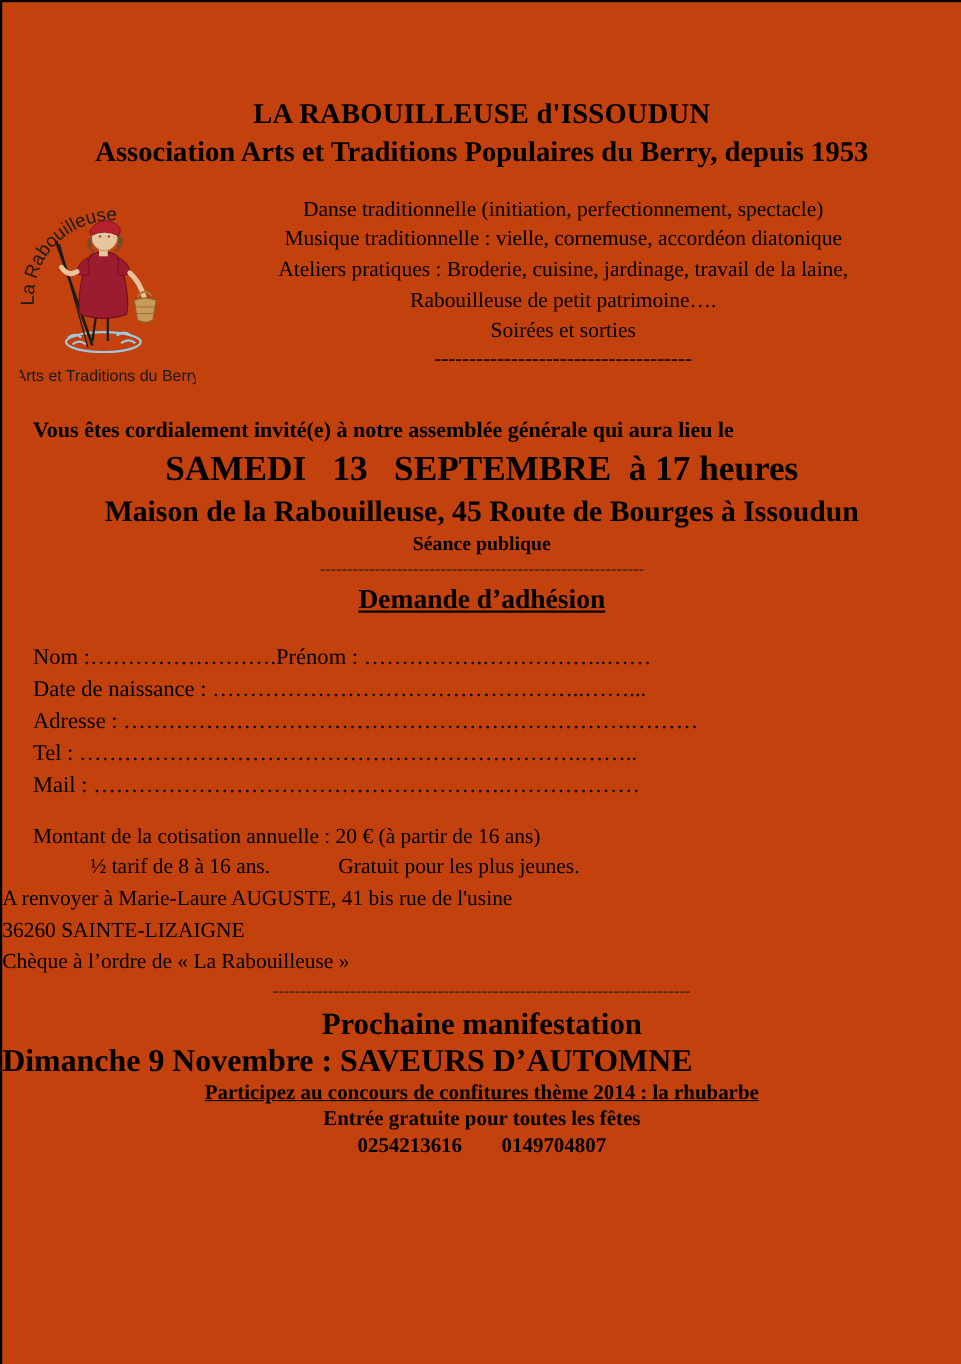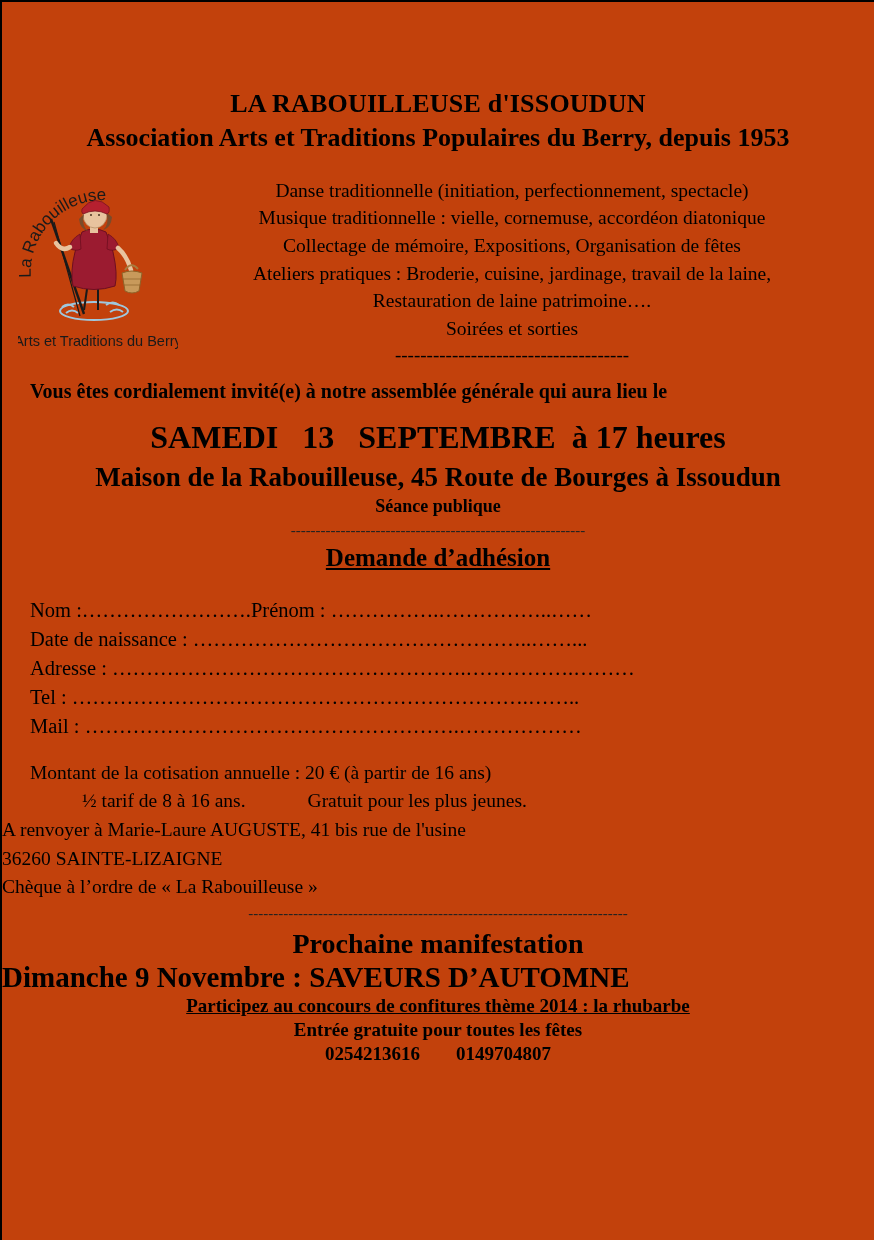--- a/index.html
+++ b/index.html
@@ -77,21 +77,21 @@
   .dash3 { margin-top: 4px; font-size: 15px; color: #222; }
 
   
   .invite {
     margin-top: 26px;
     padding-left: 28px;
     font-size: 20px;
     font-weight: bold;
   }
   .bigdate {
-    margin-top: 16px;
+    margin-top: 4px;
     text-align: center;
     font-size: 32px;
     font-weight: bold;
     white-space: nowrap;
   }
   .bigdate .sp { display: inline-block; width: 24px; }
   .venue {
     margin-top: 6px;
     text-align: center;
     font-size: 27px;
@@ -241,23 +241,22 @@
         <path d="M 104,99 q 10,-4 20,0 l -3,18 q -7,4 -14,0 z" fill="#C89A5B" stroke="#8E6328" stroke-width="1"></path>
         <path d="M 105,105 h 18 M 106,111 h 16" stroke="#8E6328" stroke-width="0.7"></path>
 
         <text x="80" y="172" text-anchor="middle" font-family="Liberation Sans, sans-serif" font-size="14.5" fill="#1a1a1a">Arts et Traditions du Berry</text>
       </svg>
     </div>
 
     <div class="activities">
       <div>Danse traditionnelle (initiation, perfectionnement, spectacle)</div>
       <div>Musique traditionnelle : vielle, cornemuse, accordéon diatonique</div>
-      <div>Collectage de mémoire, Expositions, Organisation de fêtes</div>
       <div>Ateliers pratiques : Broderie, cuisine, jardinage, travail de la laine,</div>
-      <div>Restauration de laine patrimoine….</div>
+      <div>Rabouilleuse de petit patrimoine….</div>
       <div>Soirées et sorties</div>
       <div class="dashes dash1">-------------------------------------</div>
     </div>
   </div>
 
   <div class="invite">Vous êtes cordialement invité(e) à notre assemblée générale qui aura lieu le</div>
 
   <div class="bigdate">
     <span>SAMEDI</span><span class="sp"></span><span>13</span><span class="sp"></span><span>SEPTEMBRE</span>&nbsp;&nbsp;<span>à 17 heures</span>
   </div>

